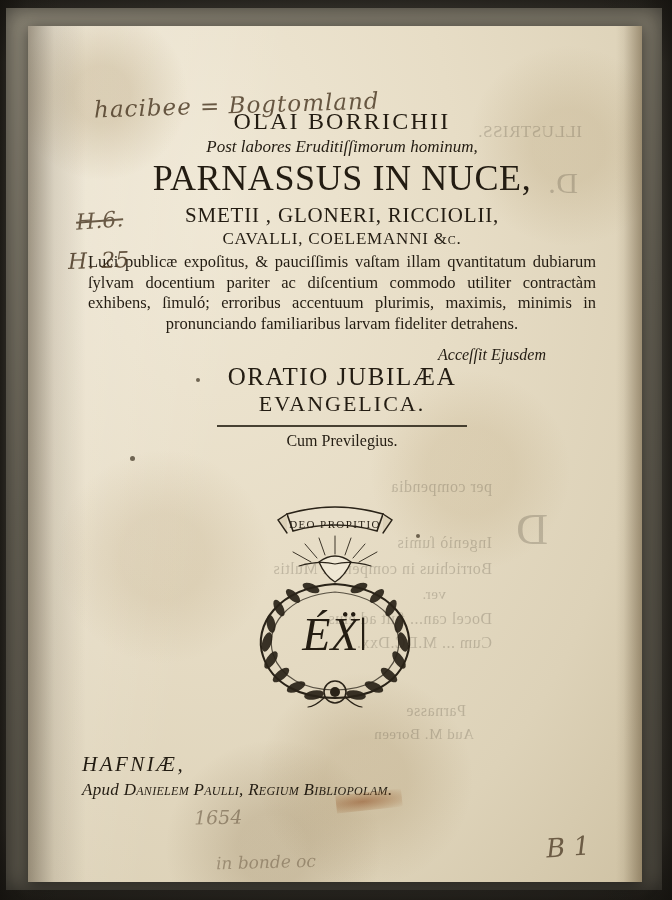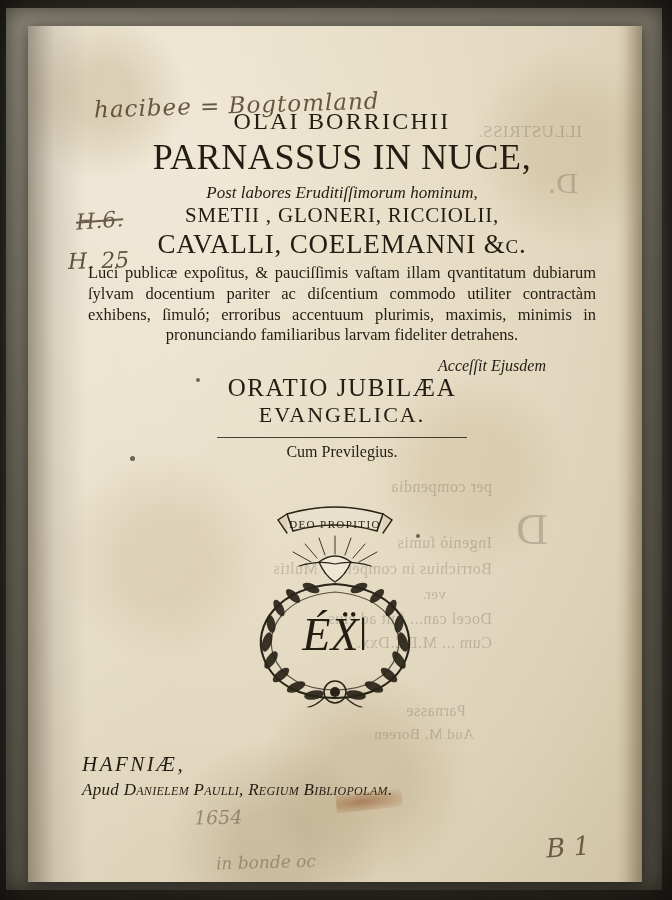--- a/index.html
+++ b/index.html
@@ -125,21 +125,21 @@
     font-size:17px;
     font-style:italic;
     margin-bottom:2px;
   }
   .l-names{
     font-size:21px;
     letter-spacing:.8px;
     font-variant: small-caps;
     margin:1px 0;
   }
-  .l-names.small-tail{ font-size:27px; }
+  .l-names.small-tail{ font-size:17px; }
   .body-text{
     font-size:16.5px;
     line-height:1.26;
     text-align:justify;
     text-align-last:center;
     margin-top:4px;
     padding:0 6px;
   }
   .l-accessit{
     font-size:16px;
@@ -280,22 +280,22 @@
       <div class="st-line" style="left:150px; top:534px; font-size:16px;">Borrichius in compendia Multis</div>
       <div class="st-line" style="left:196px; top:560px; font-size:15px;">ver.</div>
       <div class="st-line" style="left:150px; top:584px; font-size:16px;">Docel can... fuit ad eius</div>
       <div class="st-line" style="left:150px; top:608px; font-size:16px;">Cum ... M.DC.Dxx.</div>
       <div class="st-line" style="left:176px; top:676px; font-size:16px;">Parnasse</div>
       <div class="st-line" style="left:168px; top:700px; font-size:15px;">Aud M. Boreen</div>
     </div>
 
     <div class="title-block">
       <p class="ln l-author">OLAI BORRICHII</p>
+      <p class="ln l-sub-italic">Post labores Eruditiſſimorum hominum,</p>
       <p class="ln l-main">PARNASSUS IN NUCE,</p>
-      <p class="ln l-sub-italic">Post labores Eruditiſſimorum hominum,</p>
       <p class="ln l-names">SMETII , GLONERI, RICCIOLII,</p>
       <p class="ln l-names small-tail">CAVALLI, COELEMANNI &amp;c.</p>
       <p class="ln body-text">Luci publicæ expoſitus, &amp; pauciſſimis vaſtam illam qvantitatum dubiarum ſylvam docentium pariter ac diſcentium commodo utiliter contractàm exhibens, ſimuló; erroribus accentuum plurimis, maximis, minimis in pronunciando familiaribus larvam fideliter detrahens.</p>
       <p class="ln l-accessit">Acceſſit Ejusdem</p>
       <p class="ln l-oratio">ORATIO JUBILÆA</p>
       <p class="ln l-evang">EVANGELICA.</p>
       <div class="rule"></div>
       <p class="ln l-priv">Cum Previlegius.</p>
     </div>
 

